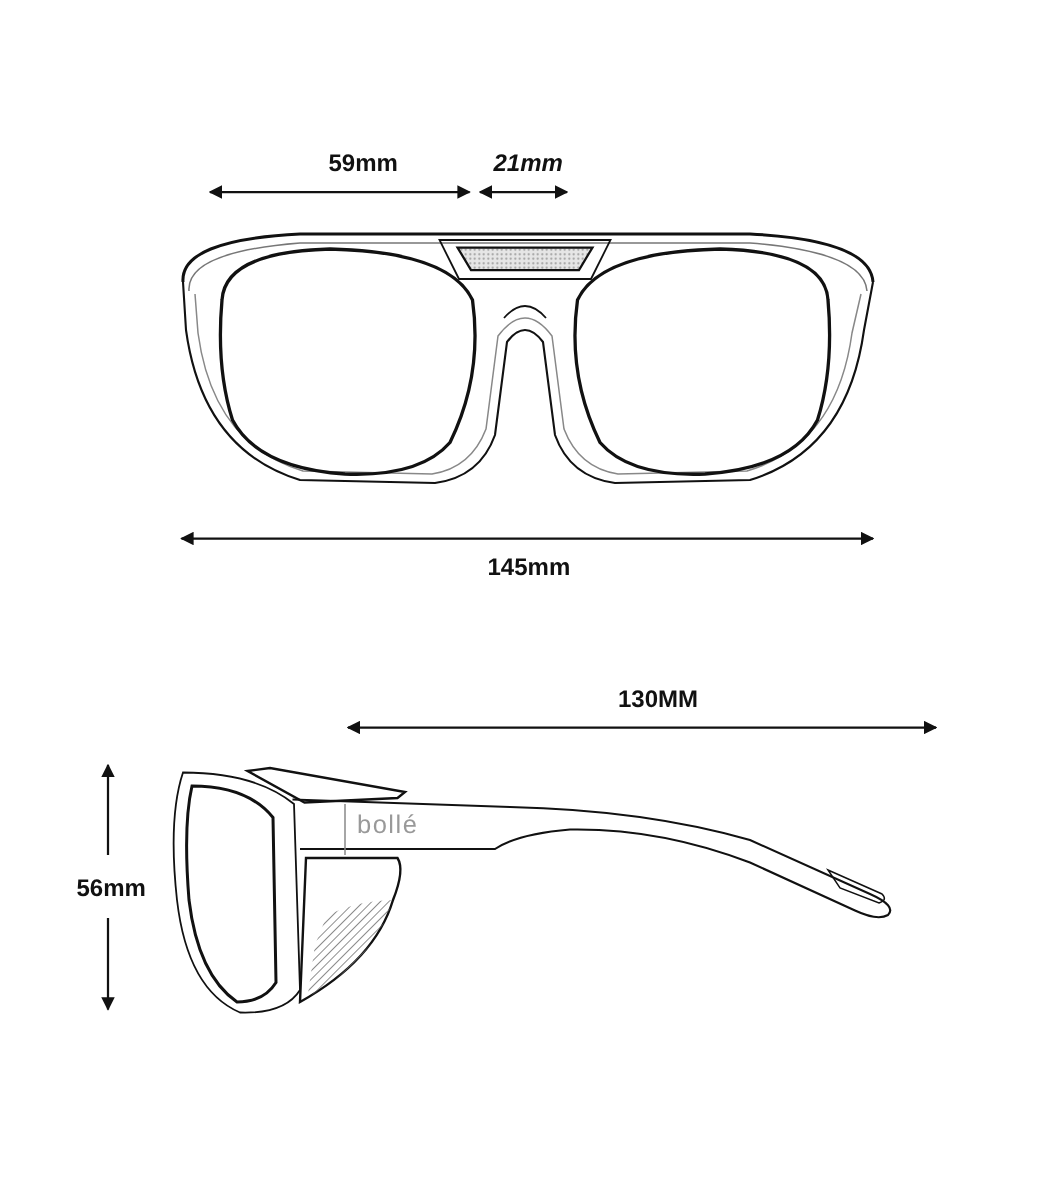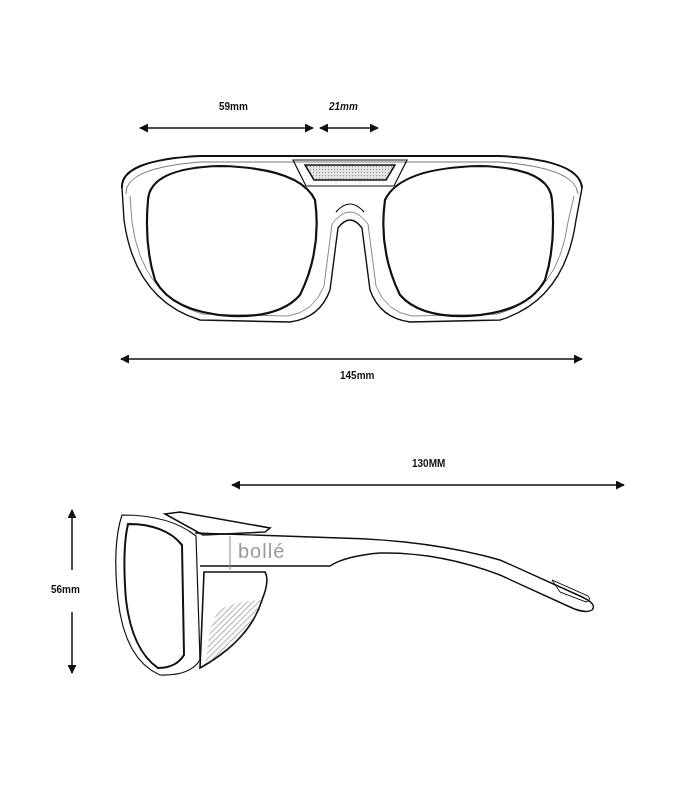--- a/index.html
+++ b/index.html
@@ -1,18 +1,18 @@
 <!DOCTYPE html>
 <html><head>
   <meta charset="utf-8">
   <style>
     html, body { margin: 0; padding: 0; background: #ffffff; }
     body { width: 700px; height: 800px; position: relative; overflow: hidden;
            font-family: "Liberation Sans", "DejaVu Sans", sans-serif; }
-    .label { position: absolute; font-weight: bold; font-size: 10px; color: #111; white-space: nowrap; }
+    .label { position: absolute; font-weight: bold; font-size: 16px; color: #111; white-space: nowrap; }
     svg { position: absolute; left: 0; top: 0; }
   </style>
 </head>
 <body>
 
 <svg width="700" height="800" viewBox="0 0 700 800">
   <defs>
     <marker id="arr" viewBox="0 0 10 10" refX="9" refY="5" markerWidth="6" markerHeight="6" orient="auto-start-reverse">
       <path d="M0,0 L10,5 L0,10 z" fill="#111"></path>
     </marker>
@@ -73,16 +73,16 @@
 
     <path d="M552,580 L588,596 Q592,600 586,602 L560,592 Z" stroke-width="1"></path>
 
     <path d="M204,572 L265,572 Q270,580 262,600 Q250,640 200,668 Z" stroke-width="1.6"></path>
     <path d="M218,610 Q240,600 262,600 Q250,640 205,665 L210,630 Z" fill="url(#hatch)" stroke="none"></path>
   </g>
 </svg>
 
 <div class="label" style="left:219px; top:101px;">59mm</div>
 <div class="label" style="left:329px; top:101px;font-style:italic;">21mm</div>
-<div class="label" style="left:340px; top:370px;">145mm</div>
+<div class="label" style="left:325px; top:370px;">145mm</div>
 <div class="label" style="left:412px; top:458px;">130MM</div>
 <div class="label" style="left:51px; top:584px;text-align:right;">56mm</div>
-<div class="label" style="left:238px; top:540px; font-weight:normal; font-size:20px; color:#999; letter-spacing:1px;">bollé</div>
+<div class="label" style="left:238px; top:540px; font-weight:normal; font-size:17px; color:#999; letter-spacing:1px;">bollé</div>
 
 </body></html>

